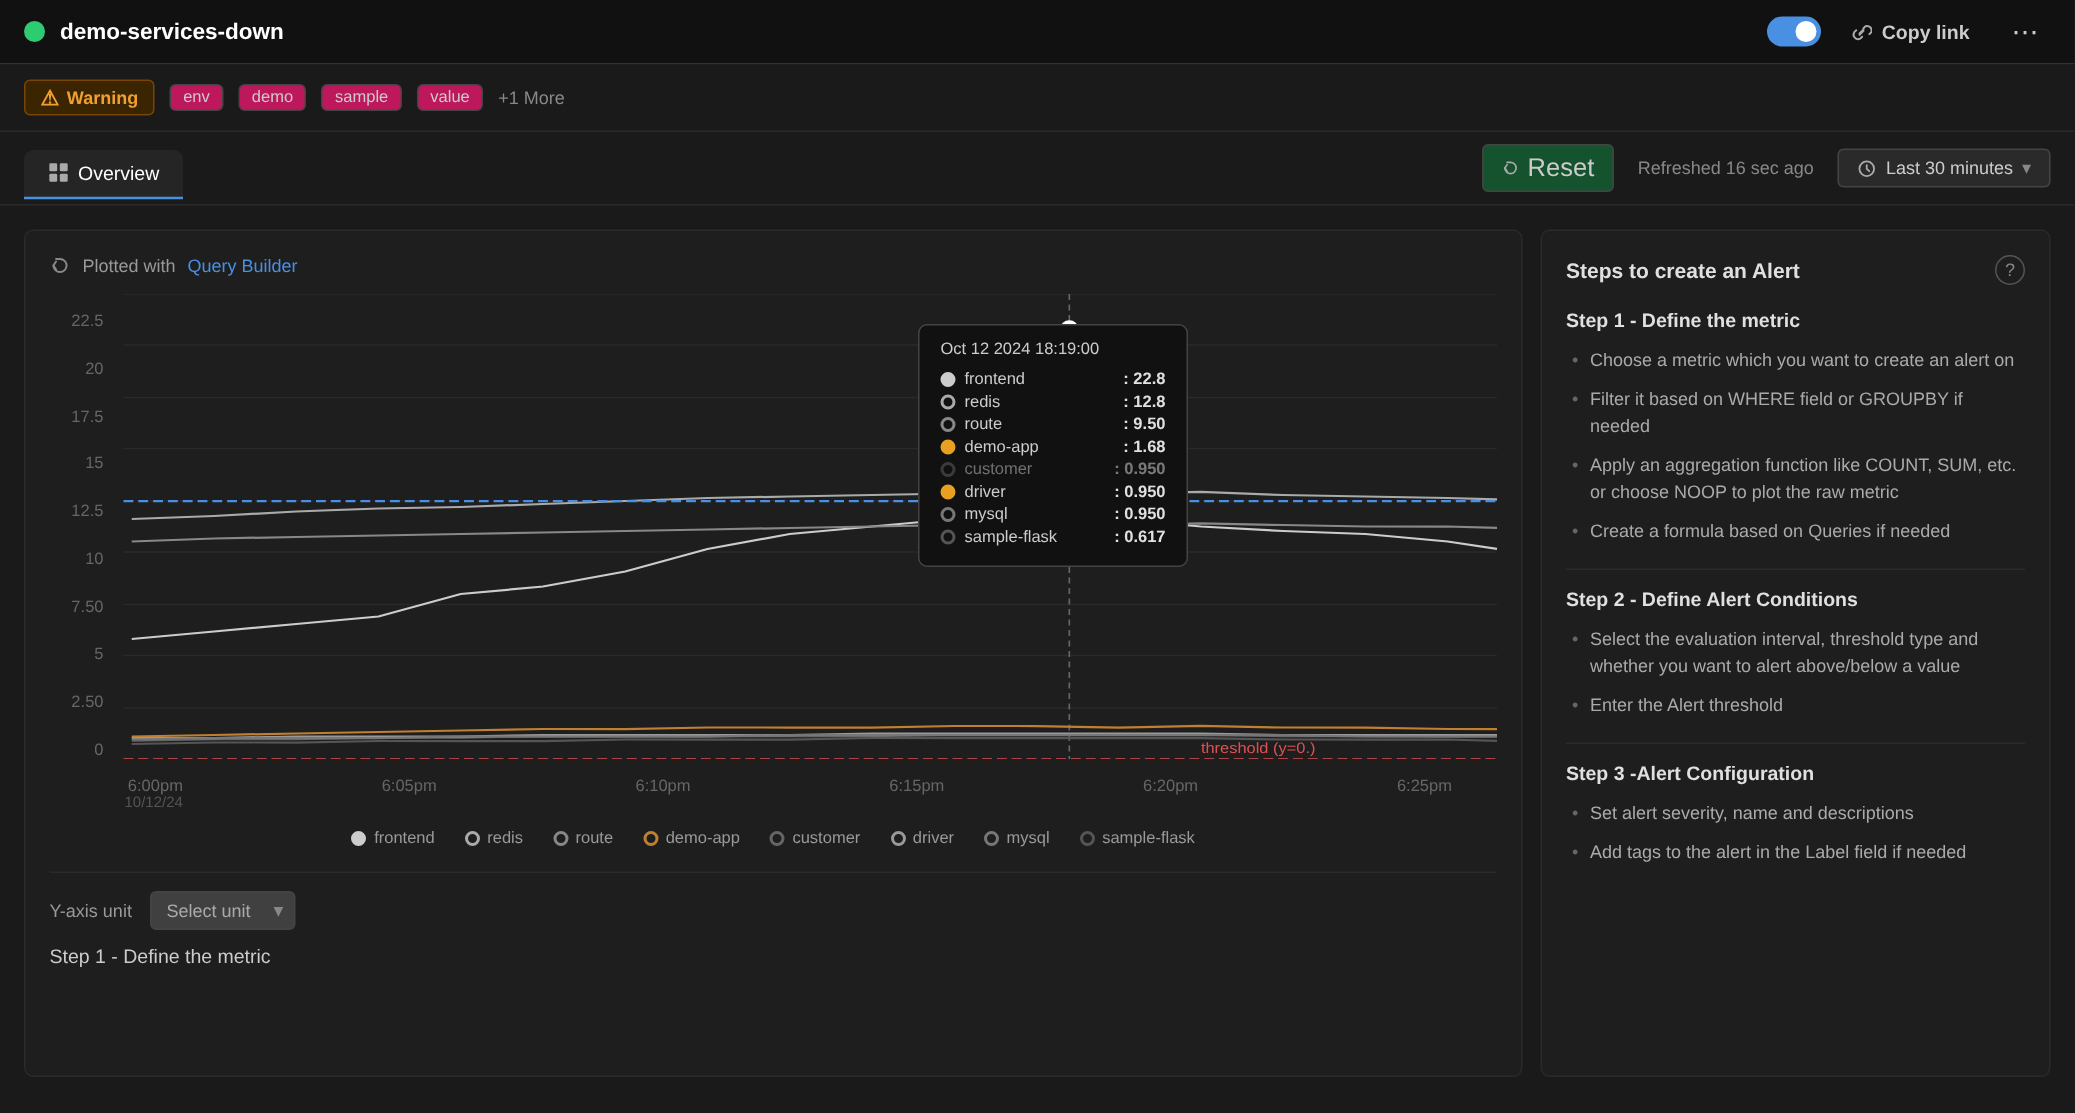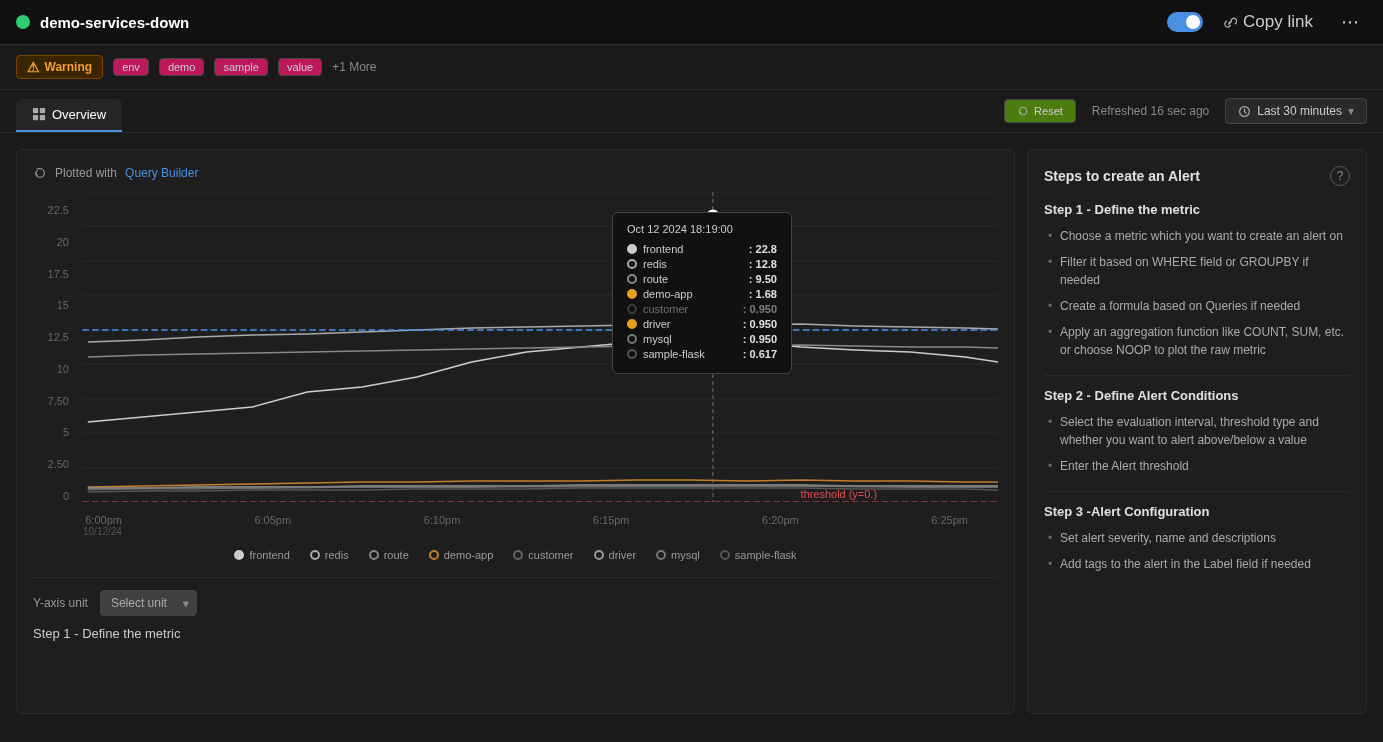--- a/index.html
+++ b/index.html
@@ -58,24 +58,25 @@
       background: #fff;
       border-radius: 50%;
     }
     .copy-link-btn {
       display: flex;
       align-items: center;
       gap: 6px;
       background: none;
       border: none;
       color: #ccc;
-      font-size: 17px;
+      font-size: 13px;
       cursor: pointer;
       padding: 4px 8px;
       border-radius: 4px;
+      font-weight: bold;
     }
     .three-dots {
       color: #ccc;
       cursor: pointer;
       font-size: 18px;
       line-height: 1;
       padding: 4px 8px;
     }
 
     
@@ -151,29 +152,29 @@
       font-size: 10px;
     }
     .tabs-right {
       display: flex;
       align-items: center;
       gap: 16px;
       padding-bottom: 8px;
     }
     .reset-btn {
       display: flex;
-      align-items: flex-start;
+      align-items: center;
       gap: 5px;
-      background: #4d7c0f;
+      background: #14532d;
       border: 1px solid #444;
       color: #ccc;
       padding: 5px 12px;
       border-radius: 4px;
       cursor: pointer;
-      font-size: 11px;
+      font-size: 17px;
     }
     .refreshed-text {
       color: #888;
       font-size: 12px;
     }
     .time-range-btn {
       display: flex;
       align-items: center;
       gap: 6px;
       background: #2a2a2a;
@@ -653,24 +654,24 @@
     <div class="step-section">
       <div class="step-title">Step 1 - Define the metric</div>
       <ul class="step-items">
         <li>
             <span>Choose a metric which you want to create an alert on</span>
           </li>
         <li>
             <span>Filter it based on WHERE field or GROUPBY if needed</span>
           </li>
         <li>
-            <span>Create a formula based on Queries if needed</span>
+            <span>Apply an aggregation function like COUNT, SUM, etc. or choose NOOP to plot the raw metric</span>
           </li>
         <li>
-            <span>Apply an aggregation function like COUNT, SUM, etc. or choose NOOP to plot the raw metric</span>
+            <span>Create a formula based on Queries if needed</span>
           </li>
       </ul>
     </div>
 
     <hr class="step-divider">
 
     <div class="step-section">
       <div class="step-title">Step 2 - Define Alert Conditions</div>
       <ul class="step-items">
         <li>

